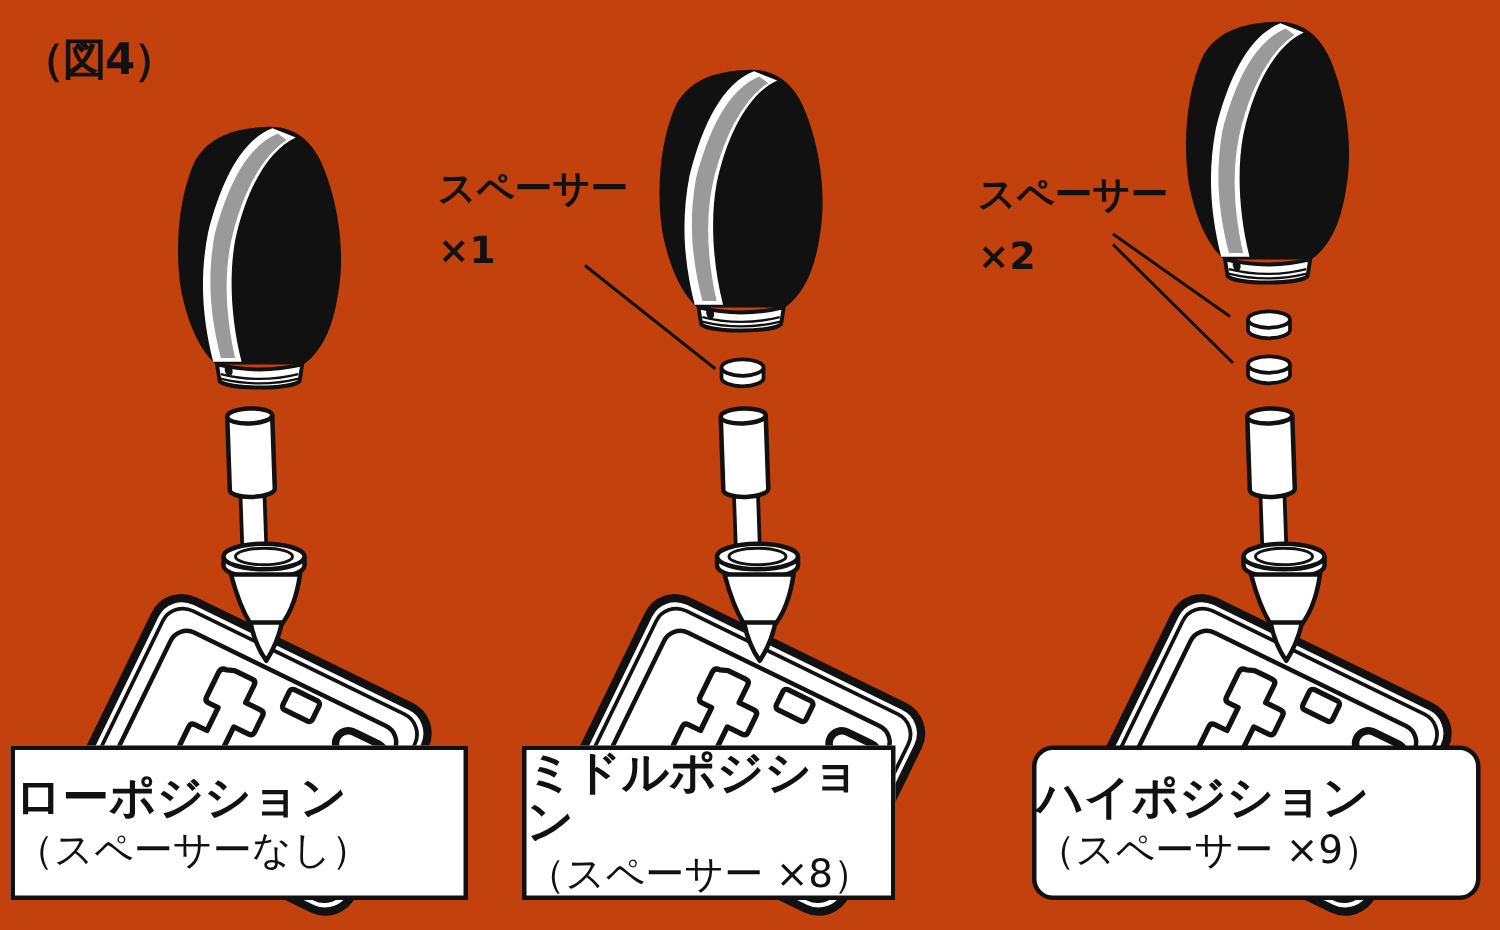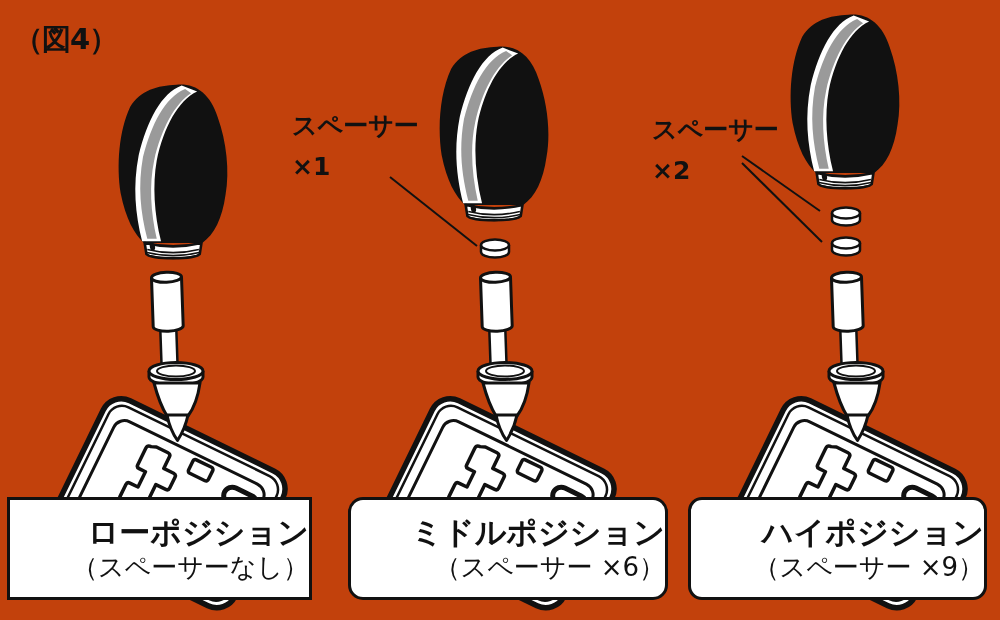--- a/index.html
+++ b/index.html
@@ -14,27 +14,27 @@
   }
   .callout{
     position:absolute;font-size:25px;font-weight:600;line-height:41px;z-index:2;
     white-space:pre;letter-spacing:0;
   }
   .callout .count{display:block;}
   .callout-1{left:292px;top:105px;}
   .callout-2{left:652px;top:109px;}
   .pos-box{
     position:absolute;top:497px;height:103px;box-sizing:border-box;background:#fff;
-    border:3.5px solid #111;display:flex;flex-direction:column;align-items:flex-end;
+    border:3.5px solid #111;display:flex;flex-direction:column;align-items:flex-start;
     justify-content:center;gap:6px;z-index:3;
   }
   .pos-box .title{font-size:31px;font-weight:700;line-height:1.05;}
   .pos-box .subtitle{font-size:26px;font-weight:500;line-height:1.05;}
   .box-1{left:7px;width:305px;}
-  .box-2{left:348px;width:320px;border-radius:15px;}
+  .box-2{left:348px;width:249px;}
   .box-3{left:688px;width:299px;border-radius:14px;}
 </style>
 </head>
 <body>
 
 <div class="canvas">
 
   <svg class="art" viewBox="0 0 1000 620" xmlns="http://www.w3.org/2000/svg">
     <defs>
 
@@ -118,20 +118,20 @@
   <div class="callout callout-1"><span>スペーサー</span><span class="count">×1</span></div>
 
   <div class="callout callout-2"><span>スペーサー</span><span class="count">×2</span></div>
 
   <div class="pos-box box-1">
     <span class="title">ローポジション</span>
     <span class="subtitle">（スペーサーなし）</span>
   </div>
   <div class="pos-box box-2">
     <span class="title">ミドルポジション</span>
-    <span class="subtitle">（スペーサー ×6）</span>
+    <span class="subtitle">（スペーサー ×8）</span>
   </div>
   <div class="pos-box box-3">
     <span class="title">ハイポジション</span>
     <span class="subtitle">（スペーサー ×9）</span>
   </div>
 
 </div>
 
 </body></html>

